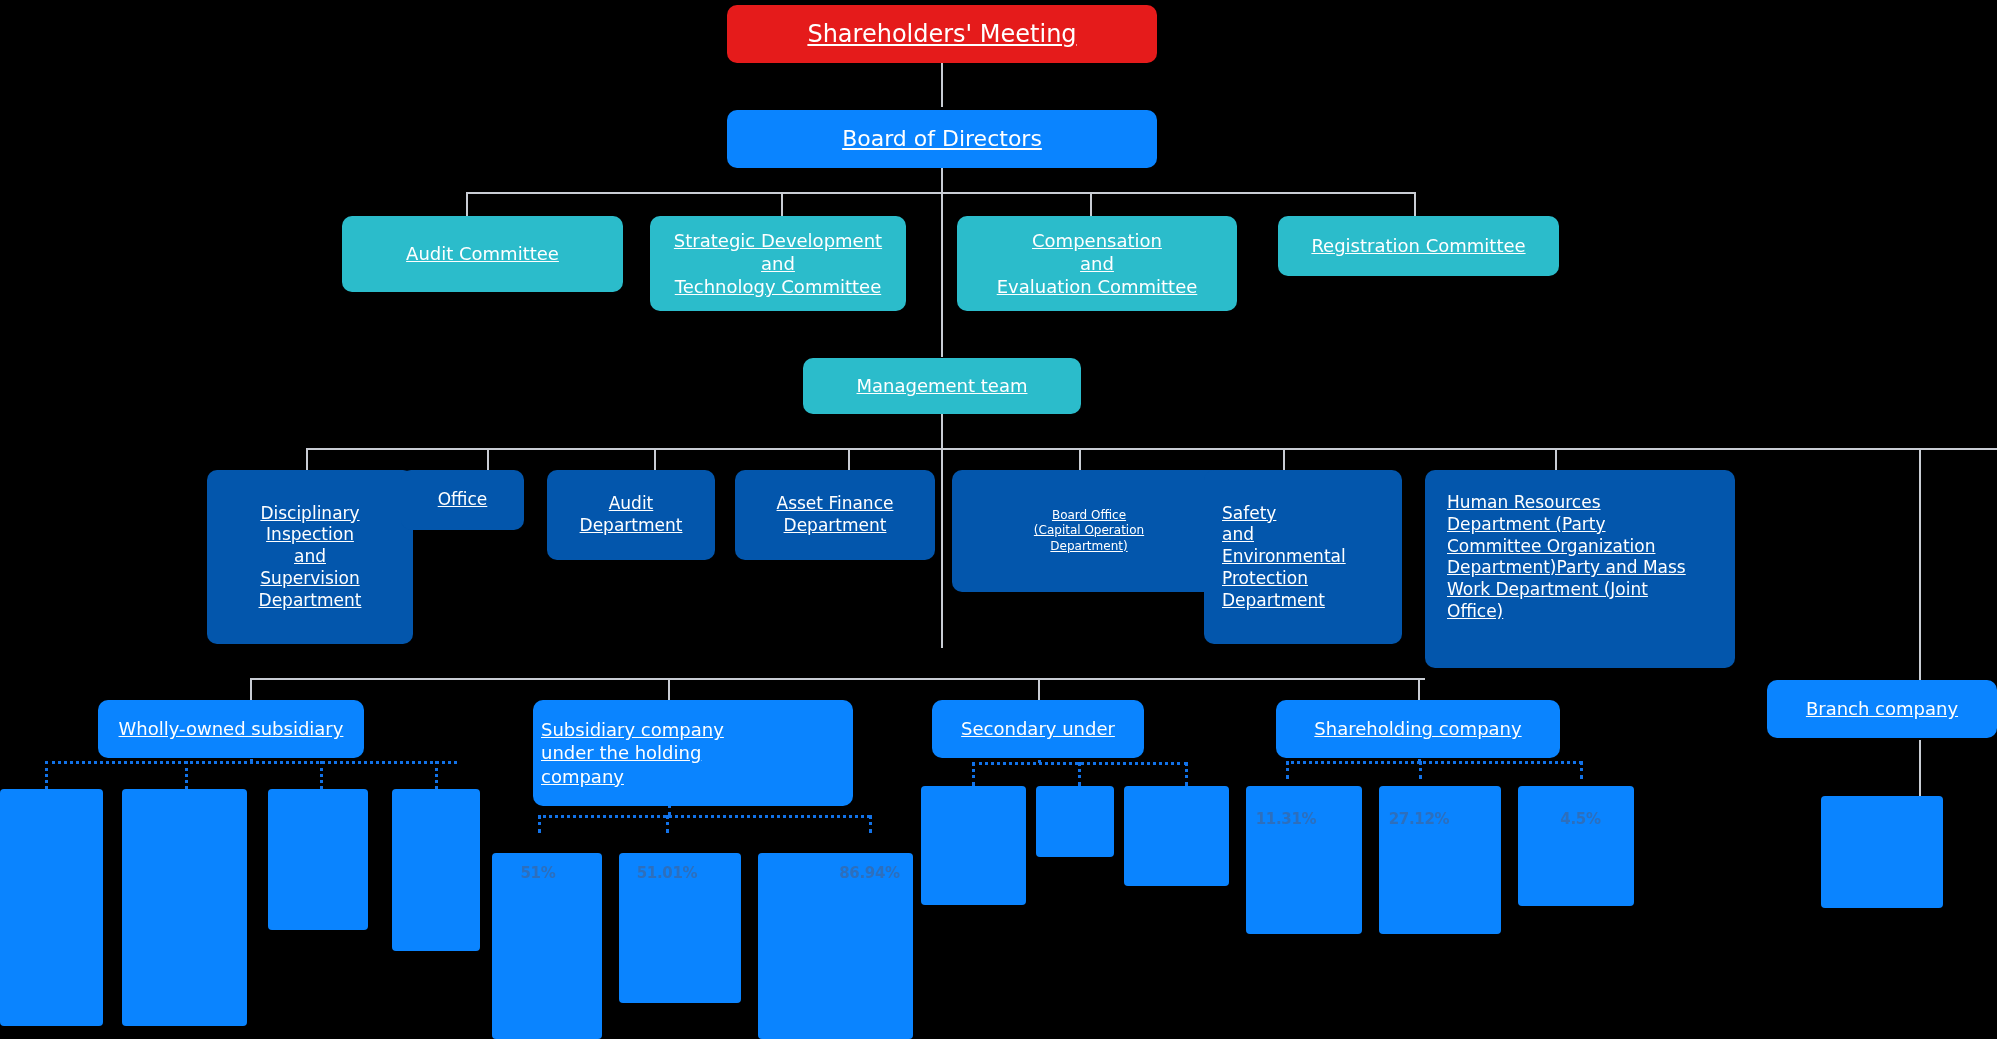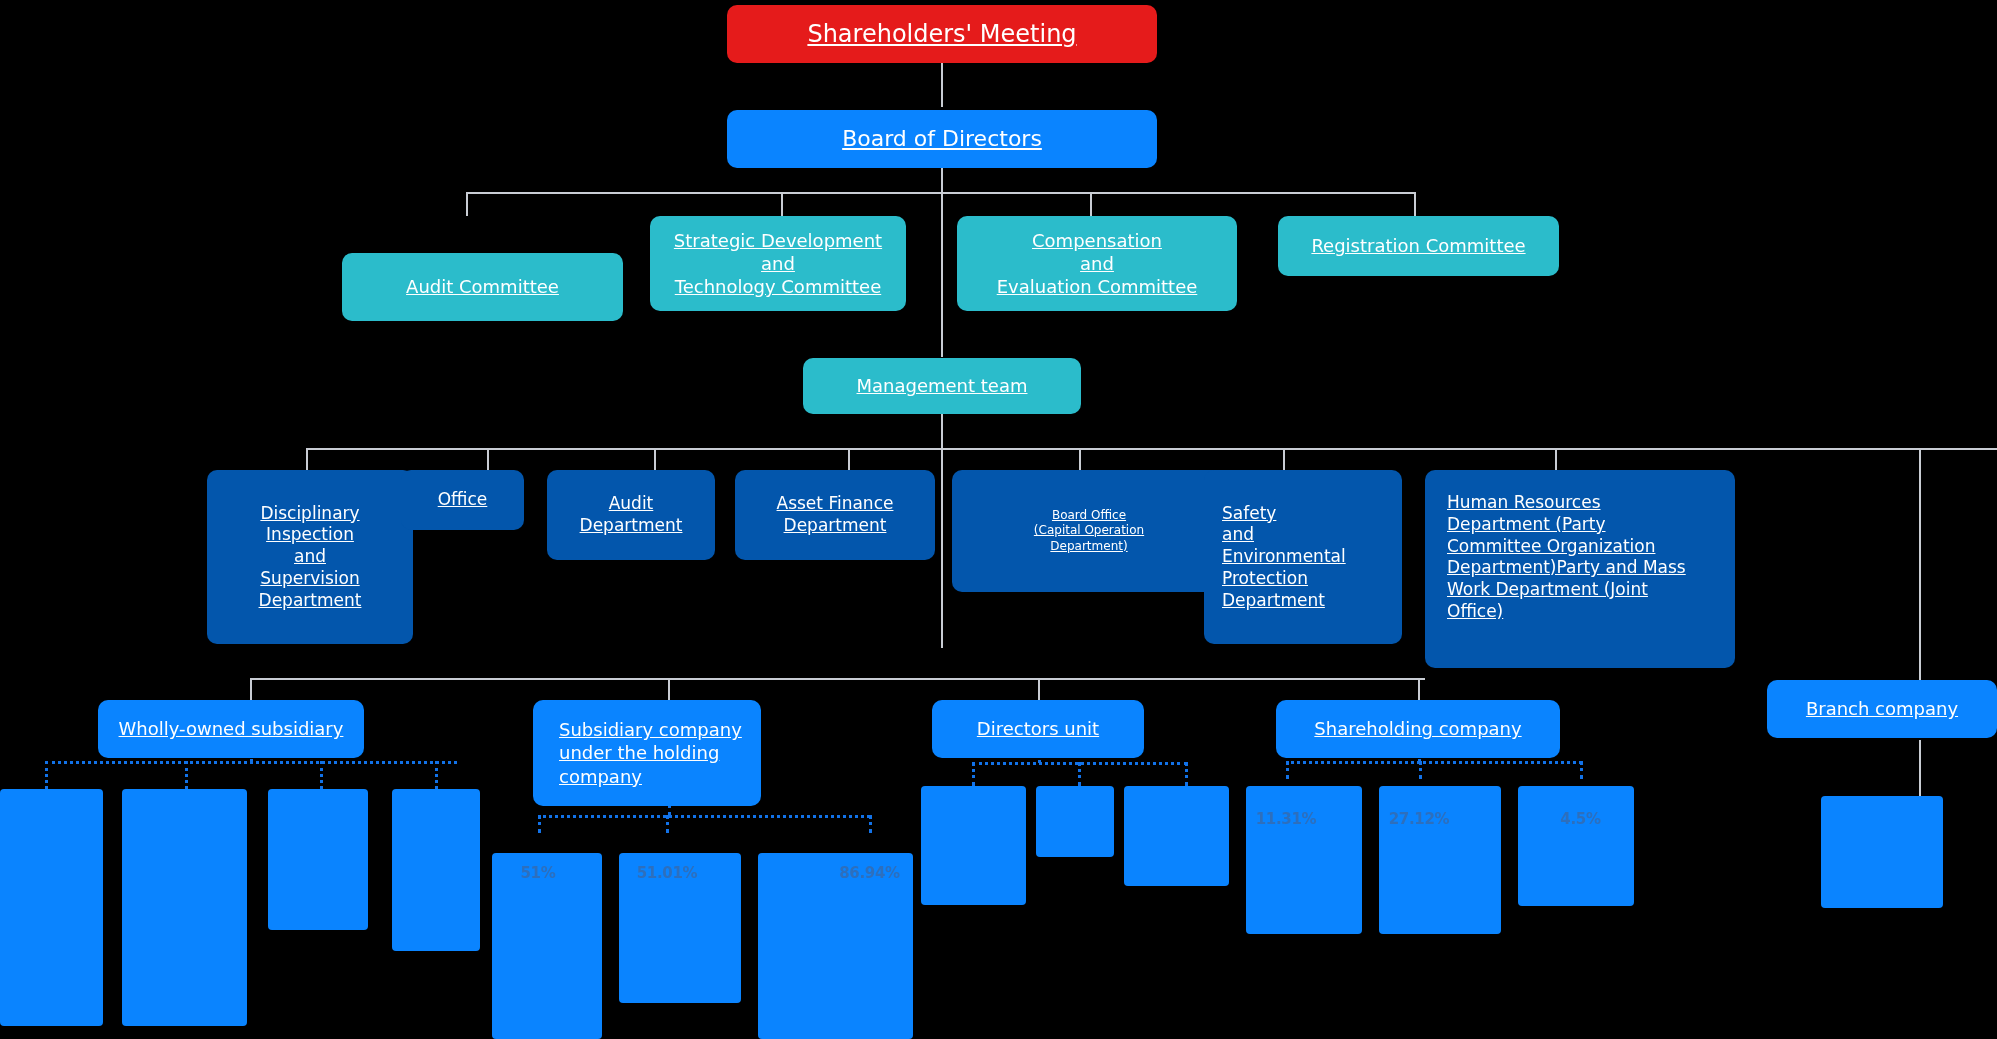--- a/index.html
+++ b/index.html
@@ -136,21 +136,21 @@
   <div class="dlead v" style="left:1418px; top:740px; height:22px;"></div>
   <div class="dlead h" style="left:1286px; top:761px; width:296px;"></div>
   <div class="dlead v" style="left:1286px; top:761px; height:18px;"></div>
   <div class="dlead v" style="left:1419px; top:761px; height:18px;"></div>
   <div class="dlead v" style="left:1580px; top:761px; height:18px;"></div>
 
   <div class="node red" style="left:727px; top:5px; width:430px; height:58px; font-size:24px;">Shareholders' Meeting</div>
 
   <div class="node blue" style="left:727px; top:110px; width:430px; height:58px; font-size:22px;">Board of Directors</div>
 
-  <div class="node teal" style="left:342px; top:216px; width:281px; height:68px; font-size:18px;margin-top:37px;">Audit Committee</div>
+  <div class="node teal" style="left:342px; top:216px; width:281px; height:76px; font-size:18px;">Audit Committee</div>
 
   <div class="node teal" style="left:650px; top:216px; width:256px; height:95px; font-size:18px;">Strategic Development
 and
 Technology Committee</div>
 
   <div class="node teal" style="left:957px; top:216px; width:280px; height:95px; font-size:18px;">Compensation
 and
 Evaluation Committee</div>
 
   <div class="node teal" style="left:1278px; top:216px; width:281px; height:60px; font-size:18px;">Registration Committee</div>
@@ -183,25 +183,25 @@
 
   <div class="node darkblue topleft" style="left:1425px; top:470px; width:310px; height:198px; font-size:17px; padding-left:22px;">Human Resources
 Department (Party
 Committee Organization
 Department)Party and Mass
 Work Department (Joint
 Office)</div>
 
   <div class="node blue" style="left:98px; top:700px; width:266px; height:58px; font-size:18px;">Wholly-owned subsidiary</div>
 
-  <div class="node blue left" style="left:533px; top:700px; width:228px; height:106px; font-size:18px; padding-left:26px;">Subsidiary company
+  <div class="node blue left" style="left:533px; top:700px; width:320px; height:106px; font-size:18px; padding-left:8px;">Subsidiary company
 under the holding
 company</div>
 
-  <div class="node blue" style="left:932px; top:700px; width:212px; height:58px; font-size:18px;">Directors unit</div>
+  <div class="node blue" style="left:932px; top:700px; width:212px; height:58px; font-size:18px;">Secondary under</div>
 
   <div class="node blue" style="left:1276px; top:700px; width:284px; height:58px; font-size:18px;">Shareholding company</div>
 
   <div class="node blue" style="left:1767px; top:680px; width:230px; height:58px; font-size:18px;">Branch company</div>
 
   <div class="pct" style="left:498px; top:828px; width:80px;">51%</div>
   <div class="pct" style="left:622px; top:828px; width:90px;">51.01%</div>
   <div class="pct" style="left:822px; top:828px; width:95px;">86.94%</div>
 
   <div class="pct" style="left:1242px; top:774px; width:88px;">11.31%</div>

